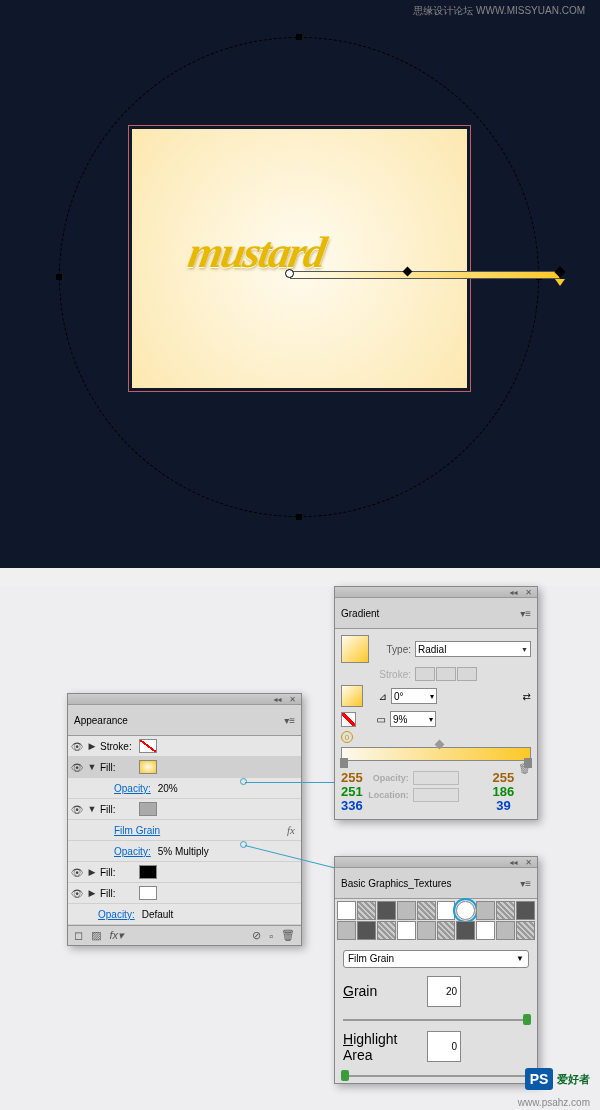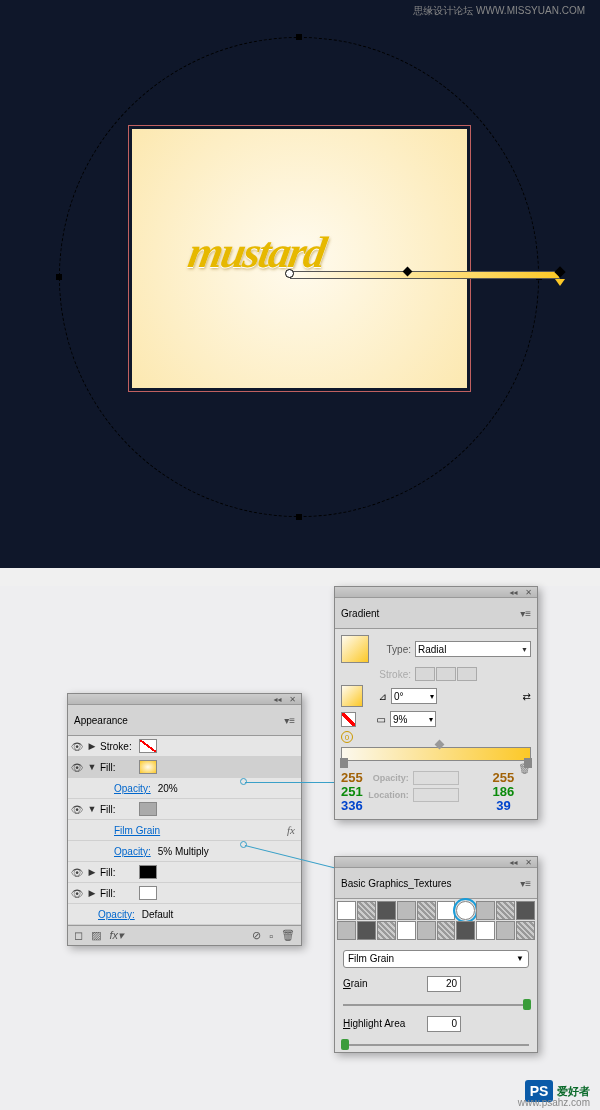--- a/index.html
+++ b/index.html
@@ -90,23 +90,23 @@
 .tex-grid { padding: 2px; background: #e0e0e0; display: grid; grid-template-columns: repeat(10, 1fr); gap: 1px; }
 .tex-cell { width: 100%; aspect-ratio: 1; background: #bbb; border: 1px solid #888; }
 .tex-cell.w { background: #fff; }
 .tex-cell.d { background: #555; }
 .tex-cell.g { background: repeating-linear-gradient(45deg, #999, #999 2px, #ccc 2px, #ccc 4px); }
 .tex-highlight { outline: 2px solid #1a9cd8; outline-offset: 1px; border-radius: 50%; }
 .tex-controls { background: #e0e0e0; padding: 8px 8px 10px 8px; }
 .tex-select { width: 100%; height: 18px; border: 1px solid #888; background: #fff; font-size: 10px; padding: 0 4px; display: flex; align-items: center; justify-content: space-between; border-radius: 3px; margin-bottom: 8px; }
 .tex-select::after { content: '▼'; font-size: 8px; }
 .tex-row { display: flex; align-items: center; margin-bottom: 12px; gap: 6px; }
-.tex-row label { font-size: 10px; flex: 0 0 78px; }
+.tex-row label { font-size: 14px; flex: 0 0 78px; }
 .tex-row label u { text-decoration: underline; }
-.tex-input { width: 34px; height: 16px; border: 1px solid #888; background: #fff; font-size: 10px; text-align: right; padding: 0 3px; }
+.tex-input { width: 34px; height: 31px; border: 1px solid #888; background: #fff; font-size: 10px; text-align: right; padding: 0 3px; }
 .tex-slider { flex: 1; height: 2px; background: #999; margin: 8px 0 -4px 0; position: relative; }
 .tex-slider-handle { position: absolute; top: -5px; width: 8px; height: 11px; background: #3a9c3a; border-radius: 2px; }
 
 .connector { position: absolute; border-top: 1px solid #3aa0c8; height: 0; }
 .conn-dot { position: absolute; width: 7px; height: 7px; border: 1.5px solid #3aa0c8; border-radius: 50%; background: transparent; }
 
 .watermark-bottom { position: absolute; bottom: 4px; right: 10px; display: flex; align-items: center; gap: 4px; }
 .ps-logo { width: 28px; height: 22px; background: #0a5aa8; color: #fff; font-weight: bold; font-size: 14px; display: flex; align-items: center; justify-content: center; border-radius: 3px; }
 .ps-text { font-size: 11px; color: #0a6a2a; font-weight: bold; }
 .ps-url { position: absolute; bottom: 2px; right: 10px; font-size: 10px; color: #888; }
@@ -329,18 +329,18 @@
       <div class="tex-row" style="margin-top:14px;">
         <label><u>H</u>ighlight Area</label>
         <input class="tex-input" value="0" style="">
       </div>
       <div class="tex-slider">
           <span class="tex-slider-handle" style="left:-2px;"></span>
         </div>
     </div>
   </div>
 
-  <div class="watermark-bottom" style="bottom:8px;">
+  <div class="watermark-bottom" style="bottom:20px;">
     <span class="ps-logo">PS</span>
     <span class="ps-text">爱好者</span>
   </div>
   <div class="ps-url">www.psahz.com</div>
 </div>
 
 </body></html>

